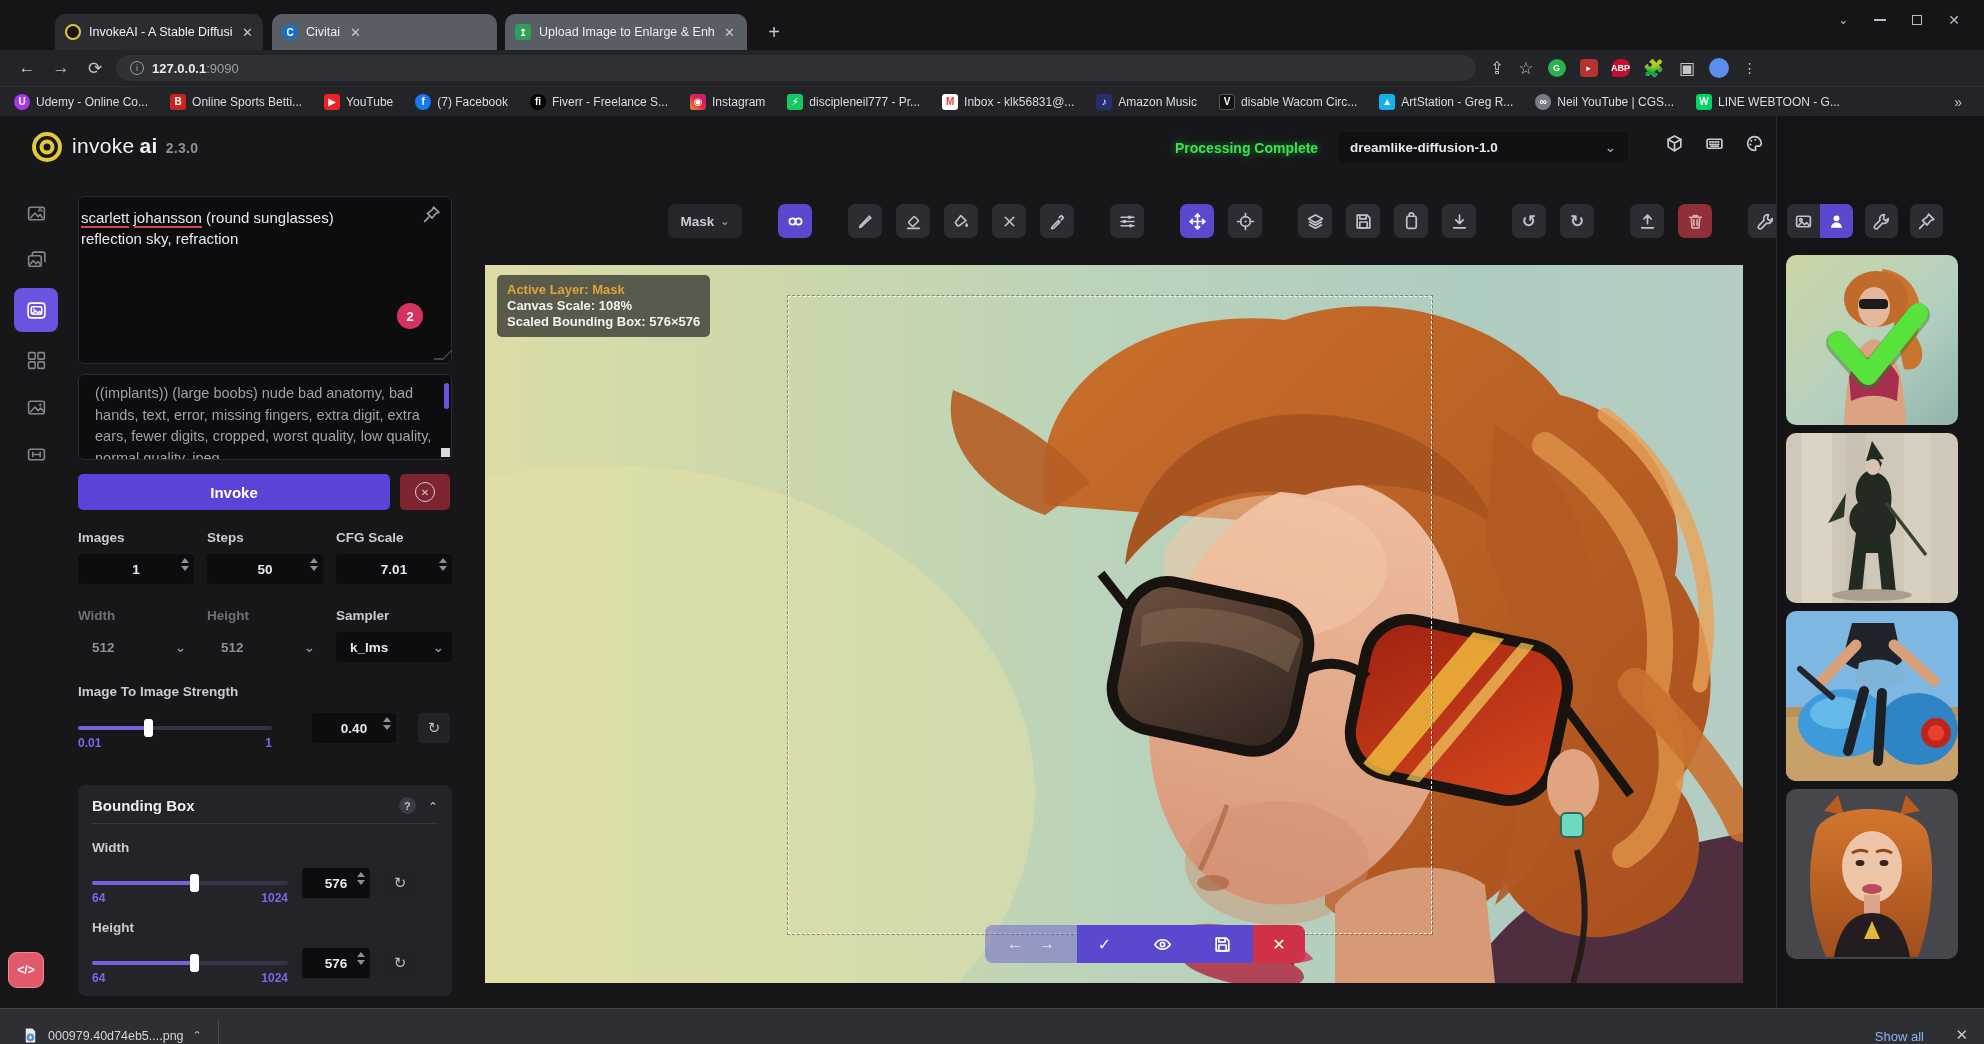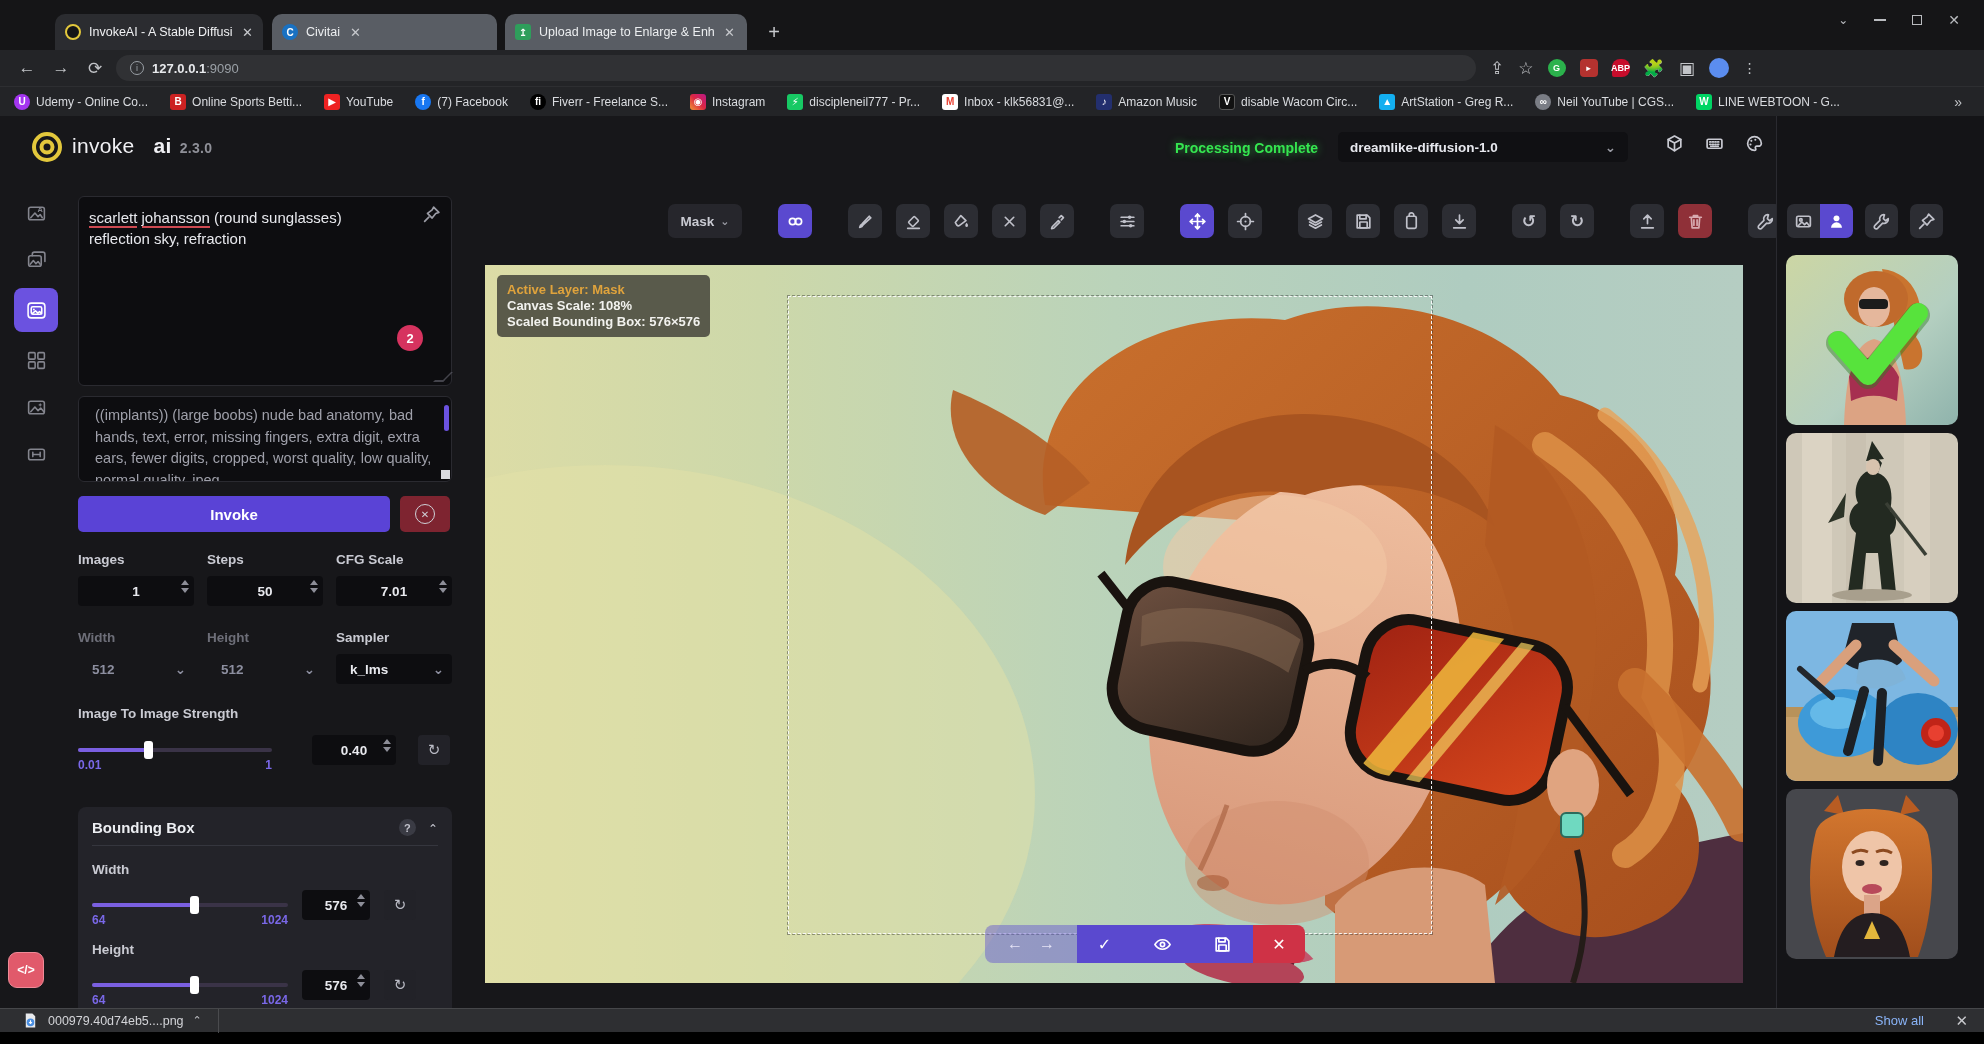--- a/index.html
+++ b/index.html
@@ -38,36 +38,36 @@
   .bookmarks{position:absolute;left:0;top:86px;width:100%;height:30px;background:#232427;display:flex;align-items:center;padding-left:14px;gap:22px;border-top:1px solid #2d2e31}
   .bm{display:flex;align-items:center;gap:6px;font-size:12px;color:#dadce0;white-space:nowrap}
   .bm .bfav{width:16px;height:16px;border-radius:3px;display:flex;align-items:center;justify-content:center;font-size:10px;font-weight:bold;color:#fff}
   .bm-overflow{margin-left:auto;margin-right:22px;color:#c2c4c8;font-size:14px}
 
   
   .app{position:absolute;left:0;top:116px;width:100%;height:892px;background:#17171a}
   .app-header{position:absolute;left:0;top:0;width:100%;height:58px;display:flex;align-items:center}
   .logo{position:absolute;left:30px;top:14px}
   .brand{position:absolute;left:72px;top:18px;font-size:21px;color:#f0f0f4;letter-spacing:.3px}
-  .brand b{margin-left:19px}
+  .brand b{margin-left:5px}
   .brand .ver{font-size:14px;color:#8f9098;margin-left:8px;font-weight:bold}
   .status{position:absolute;left:1175px;top:24px;font-size:14px;font-weight:bold;color:#35e650;text-shadow:0 0 8px rgba(53,230,80,.6)}
   .model-dd{position:absolute;left:1338px;top:16px;width:290px;height:30px;background:#101013;border-radius:5px;display:flex;align-items:center;padding:0 12px;color:#e7e8ee;font-size:13.5px;font-weight:bold}
   .model-dd .caret{margin-left:auto;color:#9a9ba4}
   .hicons{position:absolute;right:20px;top:18px;display:flex;gap:21px;align-items:center;color:#c9cad2}
 
   
   .rail{position:absolute;left:12px;top:78px;width:48px;display:flex;flex-direction:column;gap:9px;align-items:center}
   .railbtn{width:38px;height:38px;border-radius:8px;display:flex;align-items:center;justify-content:center;color:#84858e;background:transparent}
   .railbtn.active{background:#6b52e0;color:#fff;width:44px;height:44px}
 
   
   .opts{position:absolute;left:78px;top:80px;width:374px}
   .pbox{position:relative;background:#0d0d10;border:1px solid #2a2a30;border-radius:6px}
-  .prompt{height:190px;padding:10px 10px;font-size:15px;color:#e8e9ee;line-height:21px}
+  .prompt{height:168px;padding:10px 2px;font-size:15px;color:#e8e9ee;line-height:21px}
   .sp{border-bottom:2px solid #cf4a52}
   .pin-ic{position:absolute;right:10px;top:8px;color:#9b9ca6}
   .badge2{position:absolute;right:28px;bottom:34px;width:26px;height:26px;border-radius:50%;background:#d6335f;color:#fff;font-size:13px;font-weight:bold;display:flex;align-items:center;justify-content:center}
   .resize-h{position:absolute;right:3px;bottom:3px;width:10px;height:10px;border-right:2px solid #5a5a64;border-bottom:2px solid #5a5a64;transform:skew(-45deg) rotate(0deg);opacity:.7}
   .negbox{margin-top:10px;height:86px;padding:8px 16px 0 16px;font-size:14.5px;color:#9fa0aa;line-height:21.5px;overflow:hidden}
   .negscroll{position:absolute;right:2px;top:8px;width:5px;height:26px;background:#6b52e0;border-radius:3px}
   .negsq{position:absolute;right:1px;bottom:2px;width:9px;height:9px;background:#d9dade}
   .invoke-row{margin-top:14px;display:flex;gap:10px}
   .invoke-btn{width:312px;height:36px;background:#5a43d6;border:none;border-radius:5px;color:#fff;font-size:15px;font-weight:bold}
   .cancel-btn{width:50px;height:36px;background:#7e2430;border:none;border-radius:5px;color:#cfd0d6;display:flex;align-items:center;justify-content:center}
@@ -128,21 +128,21 @@
   .gallery{position:absolute;left:1776px;top:0;width:208px;height:892px;border-left:1px solid #2a2a30;background:#141417}
   .gal-top{position:absolute;left:10px;top:88px;display:flex;align-items:center}
   .galbtn{width:33px;height:34px;background:#2c2d33;color:#c0c1ca;display:flex;align-items:center;justify-content:center}
   .galbtn.first{border-radius:7px 0 0 7px}
   .galbtn.second{border-radius:0 7px 7px 0}
   .galbtn.sel{background:#5a49cf;color:#fff}
   .galbtn.lone{border-radius:7px;margin-left:12px}
   .thumb{position:absolute;left:9px;width:172px;height:170px;border-radius:10px;overflow:hidden}
 
   
-  .dlbar{position:absolute;left:0;top:1008px;width:100%;height:24px;background:#2e2f32;border-top:1px solid #46474a;display:flex;align-items:center}
+  .dlbar{position:absolute;left:0;top:1008px;width:100%;height:36px;background:#2e2f32;border-top:1px solid #46474a;display:flex;align-items:flex-end}
   .dlchip{display:flex;align-items:center;gap:9px;margin-left:22px;color:#d3d4d8;font-size:12.5px}
   .dl-caret{color:#bdbec2;font-size:11px}
   .dl-sep{width:1px;height:24px;background:#4a4b4e;margin-left:16px}
   .showall{position:absolute;right:60px;color:#8ab4f8;font-size:13px}
   .dlclose{position:absolute;right:16px;color:#c7c8cc;font-size:15px}
 
   svg.ti{width:19px;height:19px;fill:none;stroke:currentColor;stroke-width:1.6;stroke-linecap:round;stroke-linejoin:round}
   svg.ri{width:21px;height:21px;fill:none;stroke:currentColor;stroke-width:1.5;stroke-linecap:round;stroke-linejoin:round}
 </style>
 </head>

